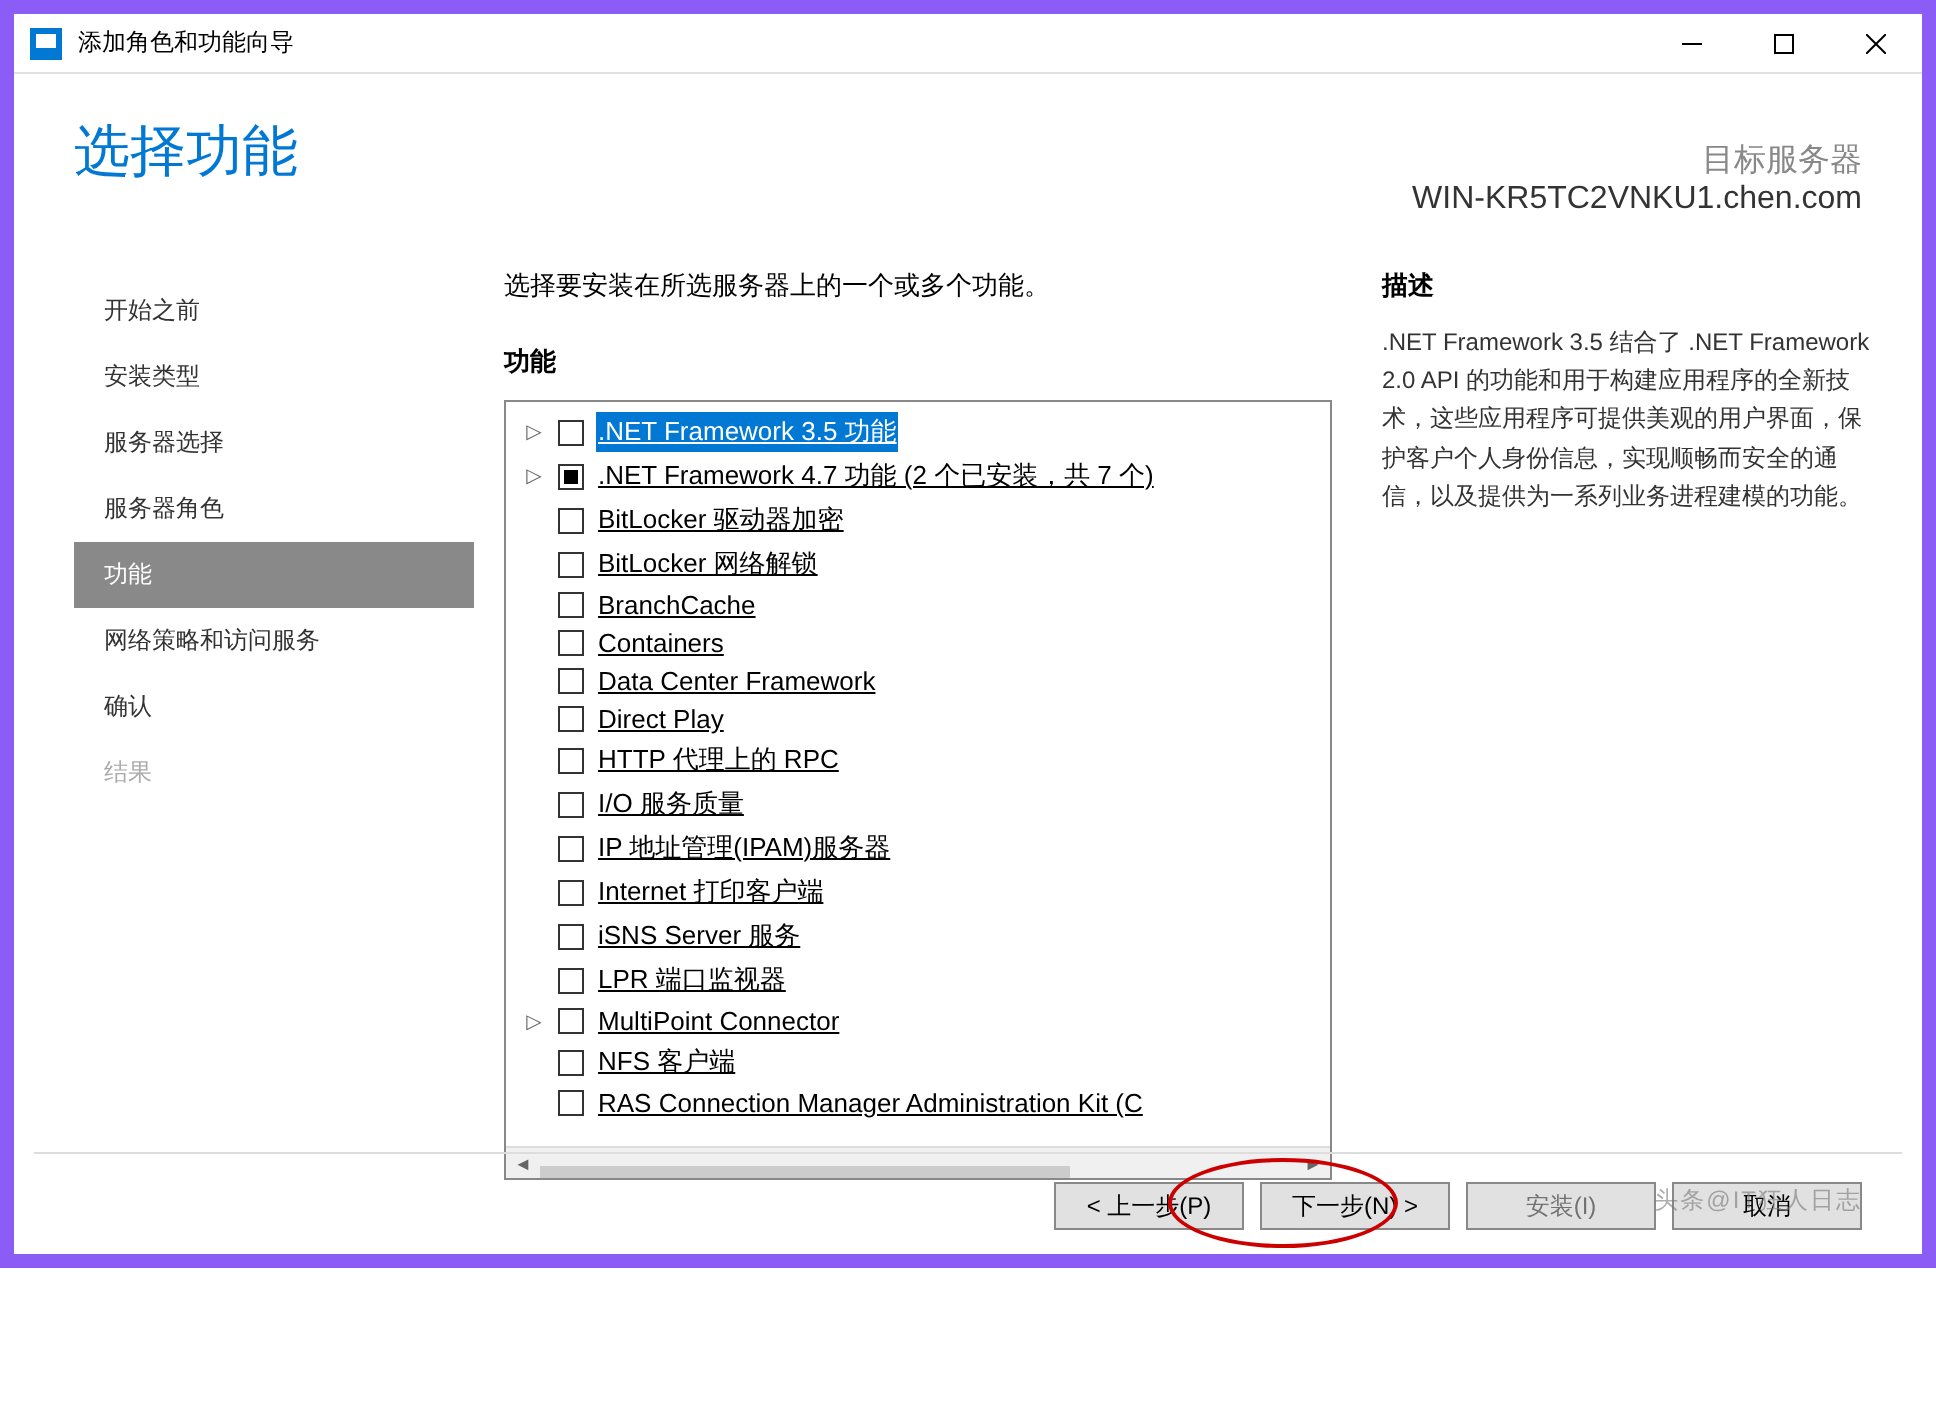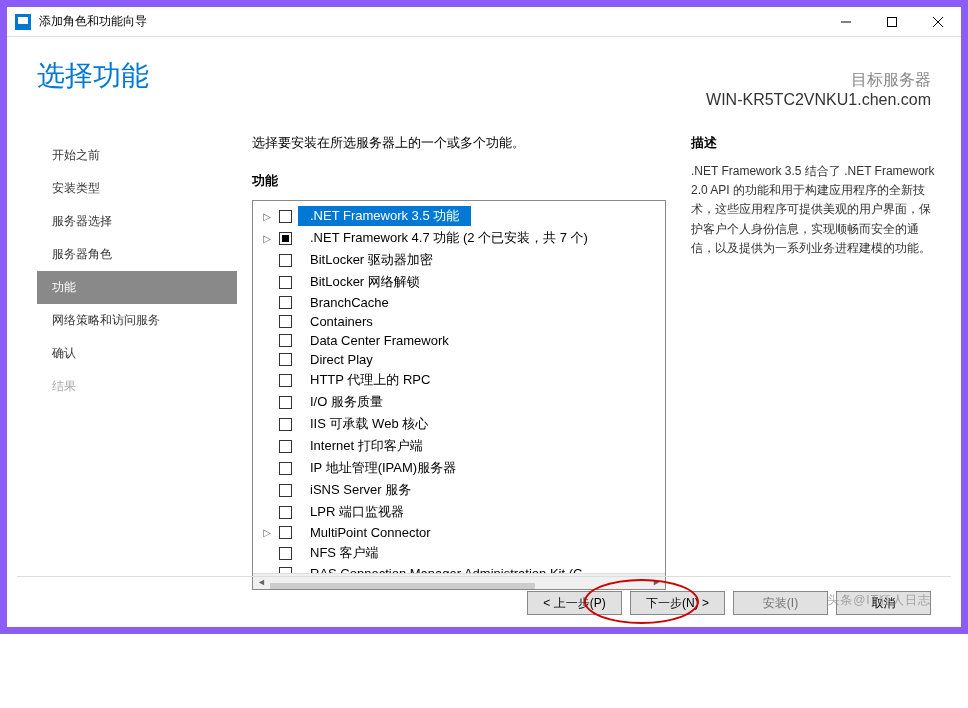--- a/index.html
+++ b/index.html
@@ -32,21 +32,21 @@
     .instruction { font-size: 13px; margin-bottom: 20px; }
     .col-header { font-size: 13px; font-weight: bold; margin-bottom: 10px; }
     
     .feature-list { border: 1px solid #888; height: 390px; overflow: hidden; position: relative; }
     .feature-items { padding: 4px 0; overflow-y: auto; height: 372px; }
     .feature-item { display: flex; align-items: center; padding: 1px 8px; font-size: 13px; white-space: nowrap; }
     .expander { width: 12px; text-align: center; color: #666; font-size: 10px; cursor: pointer; }
     .expander.empty { visibility: hidden; }
     .checkbox { width: 13px; height: 13px; border: 1px solid #333; margin: 0 6px; background: #fff; cursor: pointer; display: flex; align-items: center; justify-content: center; }
     .checkbox.partial::after { content: ''; width: 7px; height: 7px; background: #000; }
-    .feature-label { padding: 1px 12px; }
+    .feature-label { padding: 1px 1px; text-decoration: underline; }
     .feature-label.selected { background: #0078d4; color: #fff; }
     
     .hscroll { height: 17px; background: #f0f0f0; border-top: 1px solid #ddd; display: flex; align-items: center; }
     .hscroll-btn { width: 17px; height: 17px; display: flex; align-items: center; justify-content: center; font-size: 9px; color: #666; cursor: pointer; }
     .hscroll-track { flex: 1; position: relative; }
     .hscroll-thumb { position: absolute; left: 0; width: 70%; height: 15px; background: #ccc; top: 1px; }
     
     .desc-col { width: 245px; }
     .desc-text { font-size: 12px; line-height: 1.6; color: #333; }
     
@@ -160,31 +160,26 @@
                 <span class="feature-label">HTTP 代理上的 RPC</span>
               </div>
               <div class="feature-item">
                 <span class="expander empty">▷</span>
                 <span class="checkbox"></span>
                 <span class="feature-label">I/O 服务质量</span>
               </div>
               <div class="feature-item">
                 <span class="expander empty">▷</span>
                 <span class="checkbox"></span>
-                <span class="feature-label">IIS 可承载 Web 核心</span>
+                <span class="feature-label">IP 地址管理(IPAM)服务器</span>
               </div>
               <div class="feature-item">
                 <span class="expander empty">▷</span>
                 <span class="checkbox"></span>
                 <span class="feature-label">Internet 打印客户端</span>
-              </div>
-              <div class="feature-item">
-                <span class="expander empty">▷</span>
-                <span class="checkbox"></span>
-                <span class="feature-label">IP 地址管理(IPAM)服务器</span>
               </div>
               <div class="feature-item">
                 <span class="expander empty">▷</span>
                 <span class="checkbox"></span>
                 <span class="feature-label">iSNS Server 服务</span>
               </div>
               <div class="feature-item">
                 <span class="expander empty">▷</span>
                 <span class="checkbox"></span>
                 <span class="feature-label">LPR 端口监视器</span>

